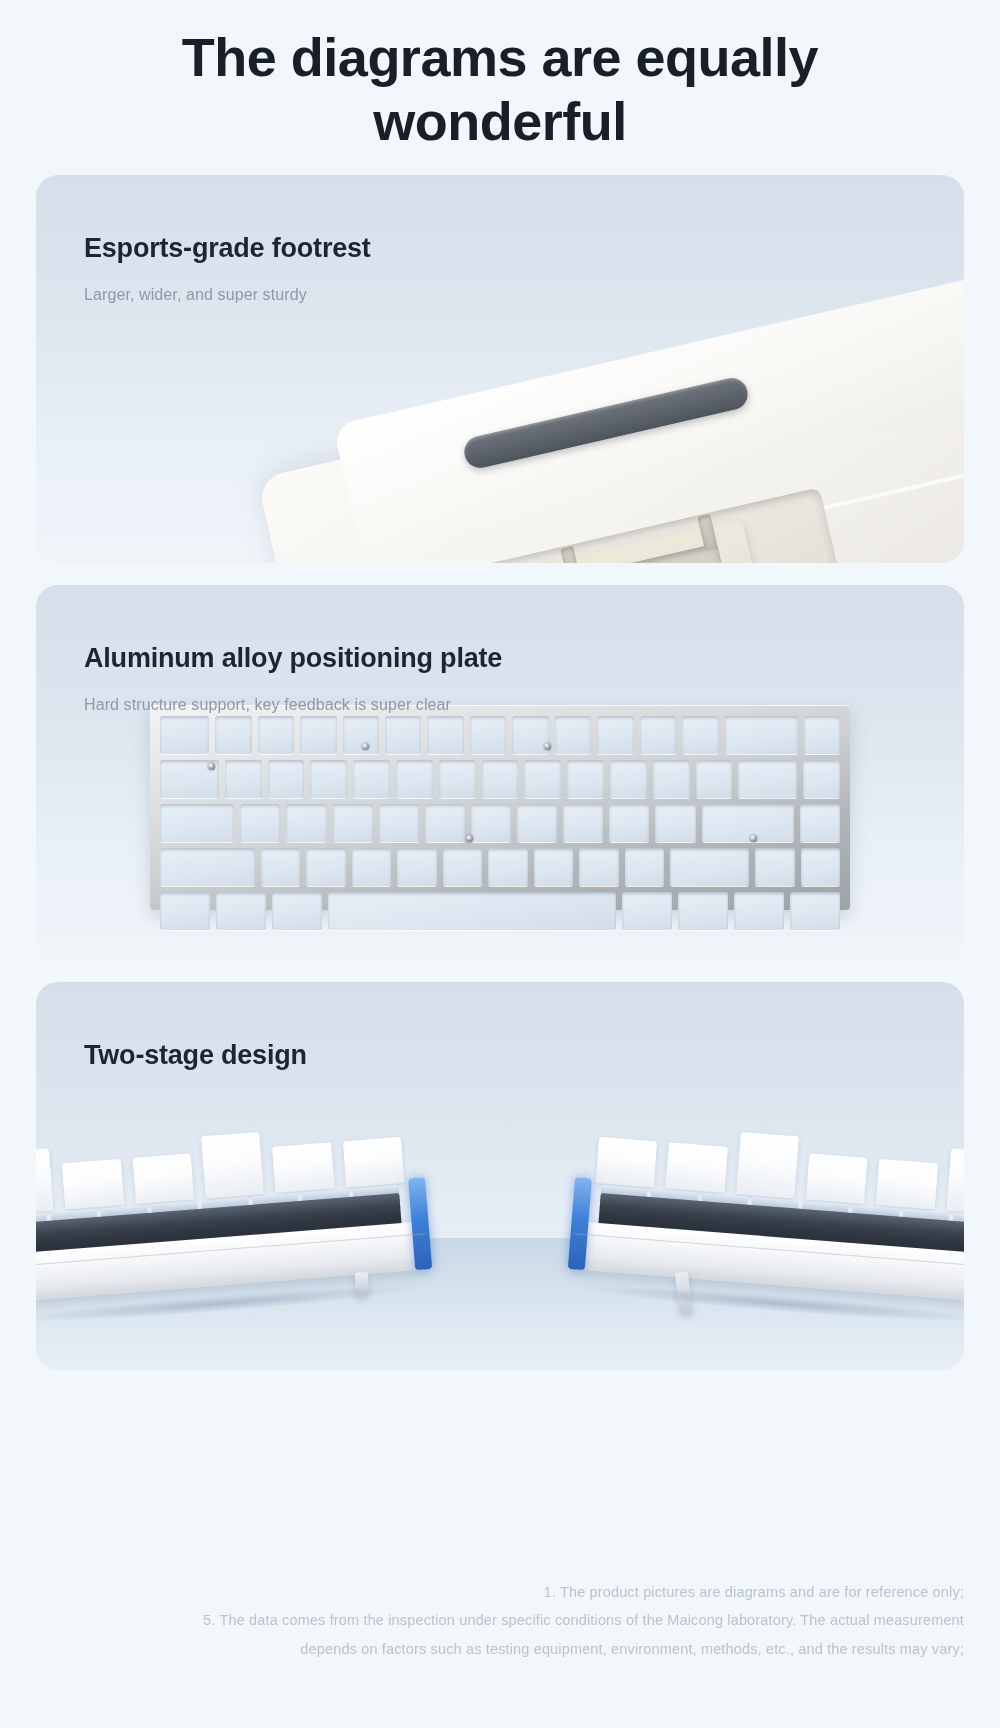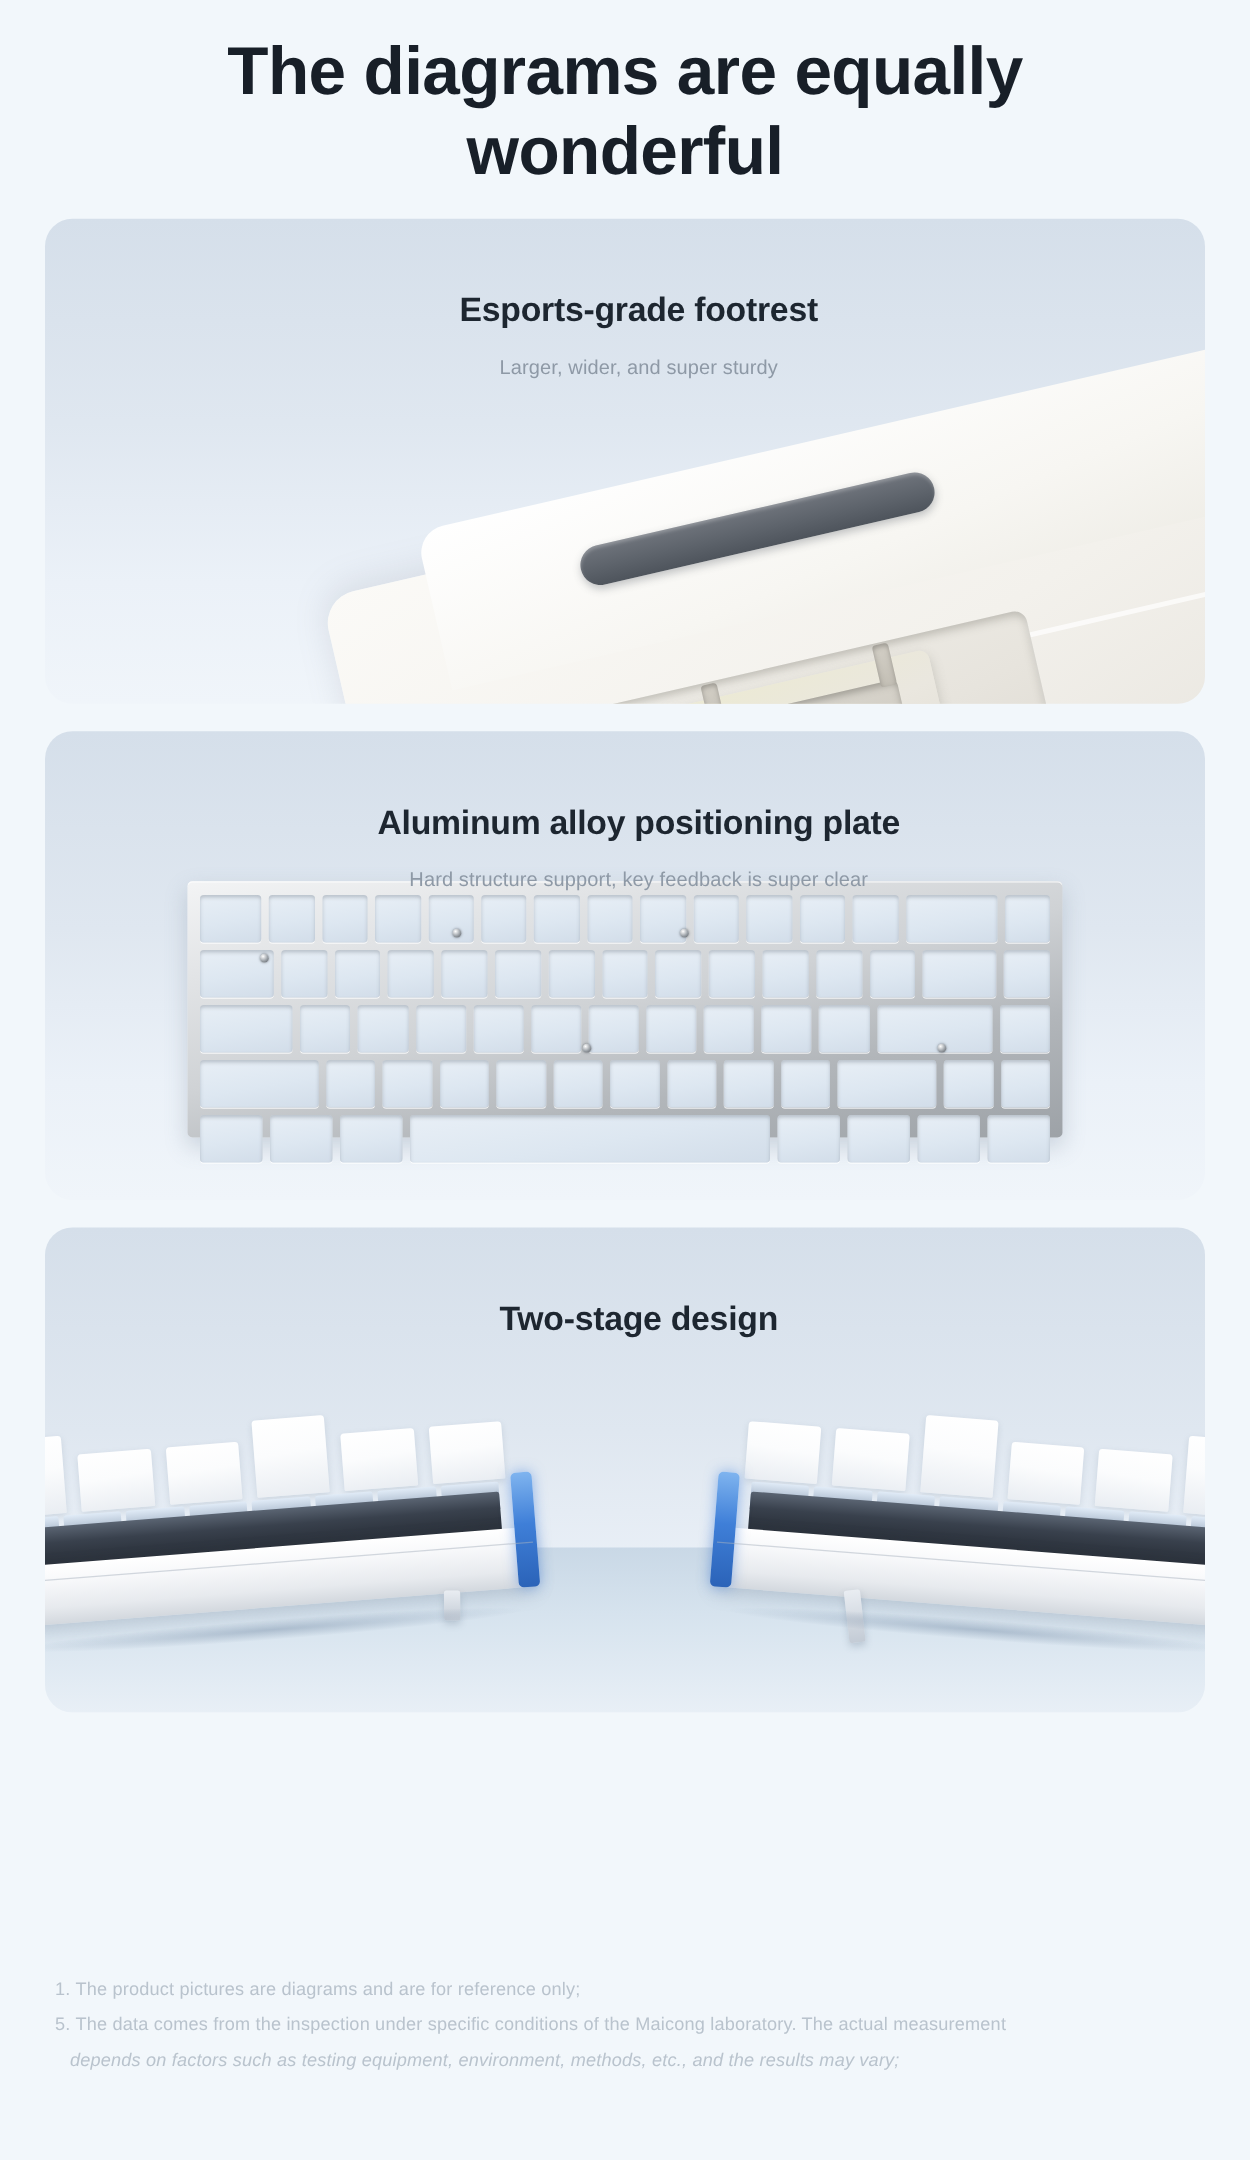--- a/index.html
+++ b/index.html
@@ -33,21 +33,21 @@
     position: relative;
     border-radius: 22px;
     overflow: hidden;
     background: linear-gradient(180deg, #d5dfea 0%, #dfe7f0 42%, #ebf1f8 75%, #f0f5fa 100%);
     margin-bottom: 22px;
   }
   .card-1 { height: 388px; }
   .card-2 { height: 388px; }
   .card-3 { height: 375px; }
 
-  .card-text { position: relative; z-index: 6; padding: 58px 0 0 22px; text-align: center; }
+  .card-text { position: relative; z-index: 6; padding: 58px 0 0 48px; }
   .card-title {
     font-size: 27px;
     font-weight: 700;
     color: #1d2630;
     letter-spacing: -0.2px;
   }
   .card-sub {
     margin-top: 22px;
     font-size: 16px;
     color: #8e99a6;
@@ -254,23 +254,24 @@
   }
 
   
   .footnotes {
     position: absolute;
     left: 44px; right: 36px; top: 1578px;
     font-size: 14.5px;
     line-height: 1.95;
     color: #b9c3cd;
     letter-spacing: 0.15px;
+    text-align: right;
   }
   .footnotes p { white-space: nowrap; }
-  .footnotes p.indent { padding-left: 12px; font-style: italic; }
+  .footnotes p.indent { padding-left: 12px; }
 </style>
 </head>
 <body>
 
 <h1 class="page-heading">The diagrams are equally wonderful</h1>
 
 <div class="cards">
 
   <div class="card card-1">
 

